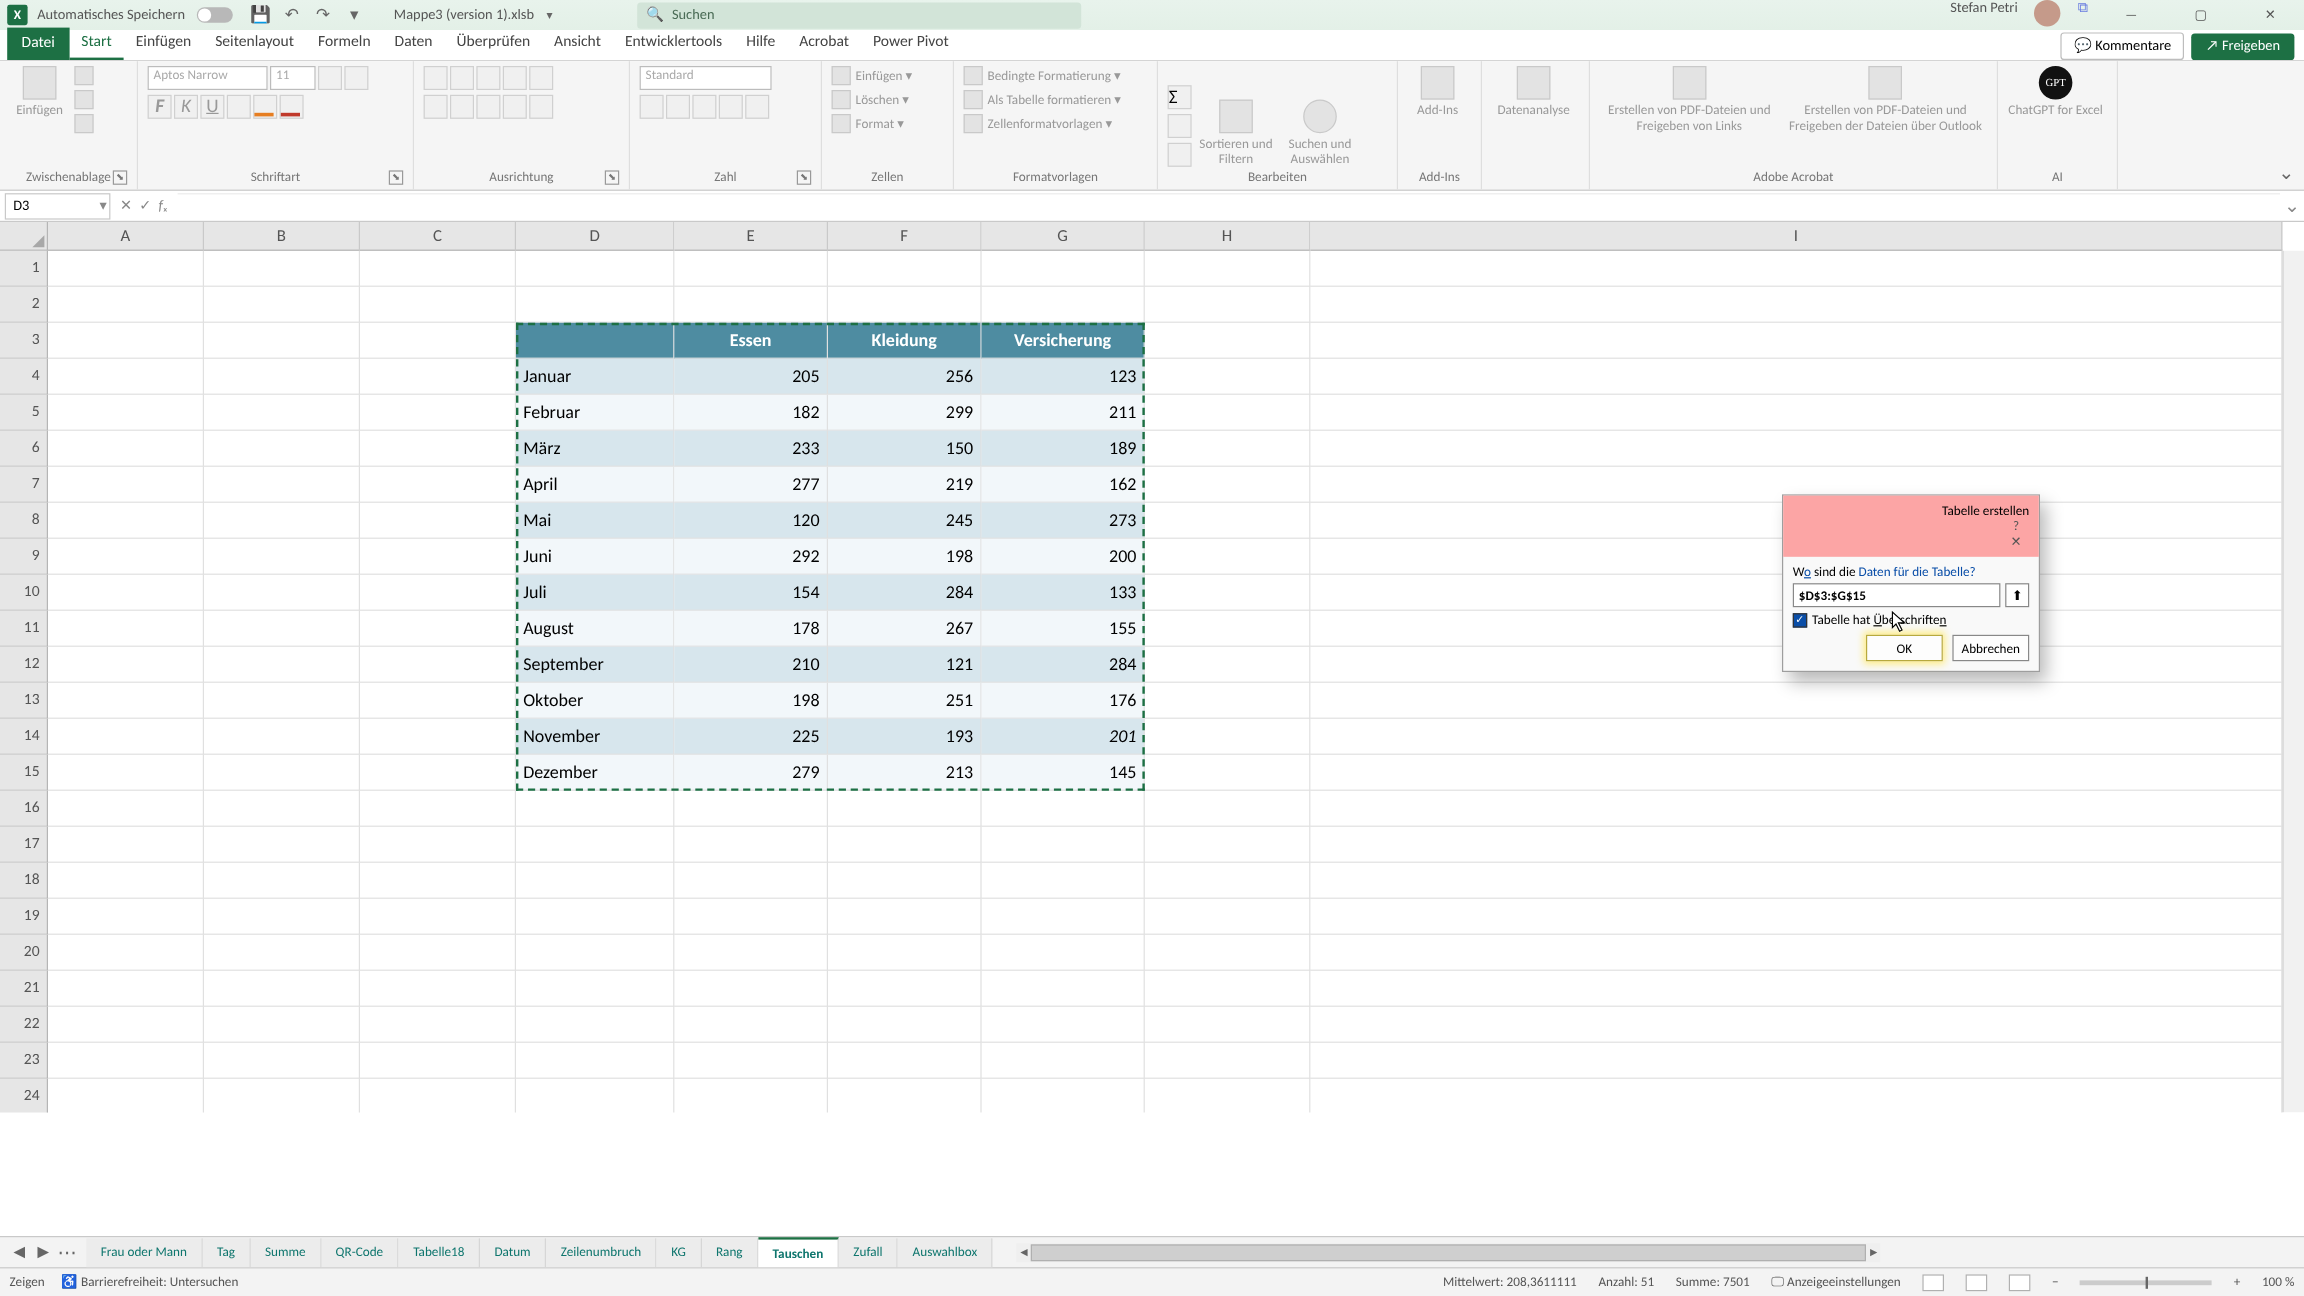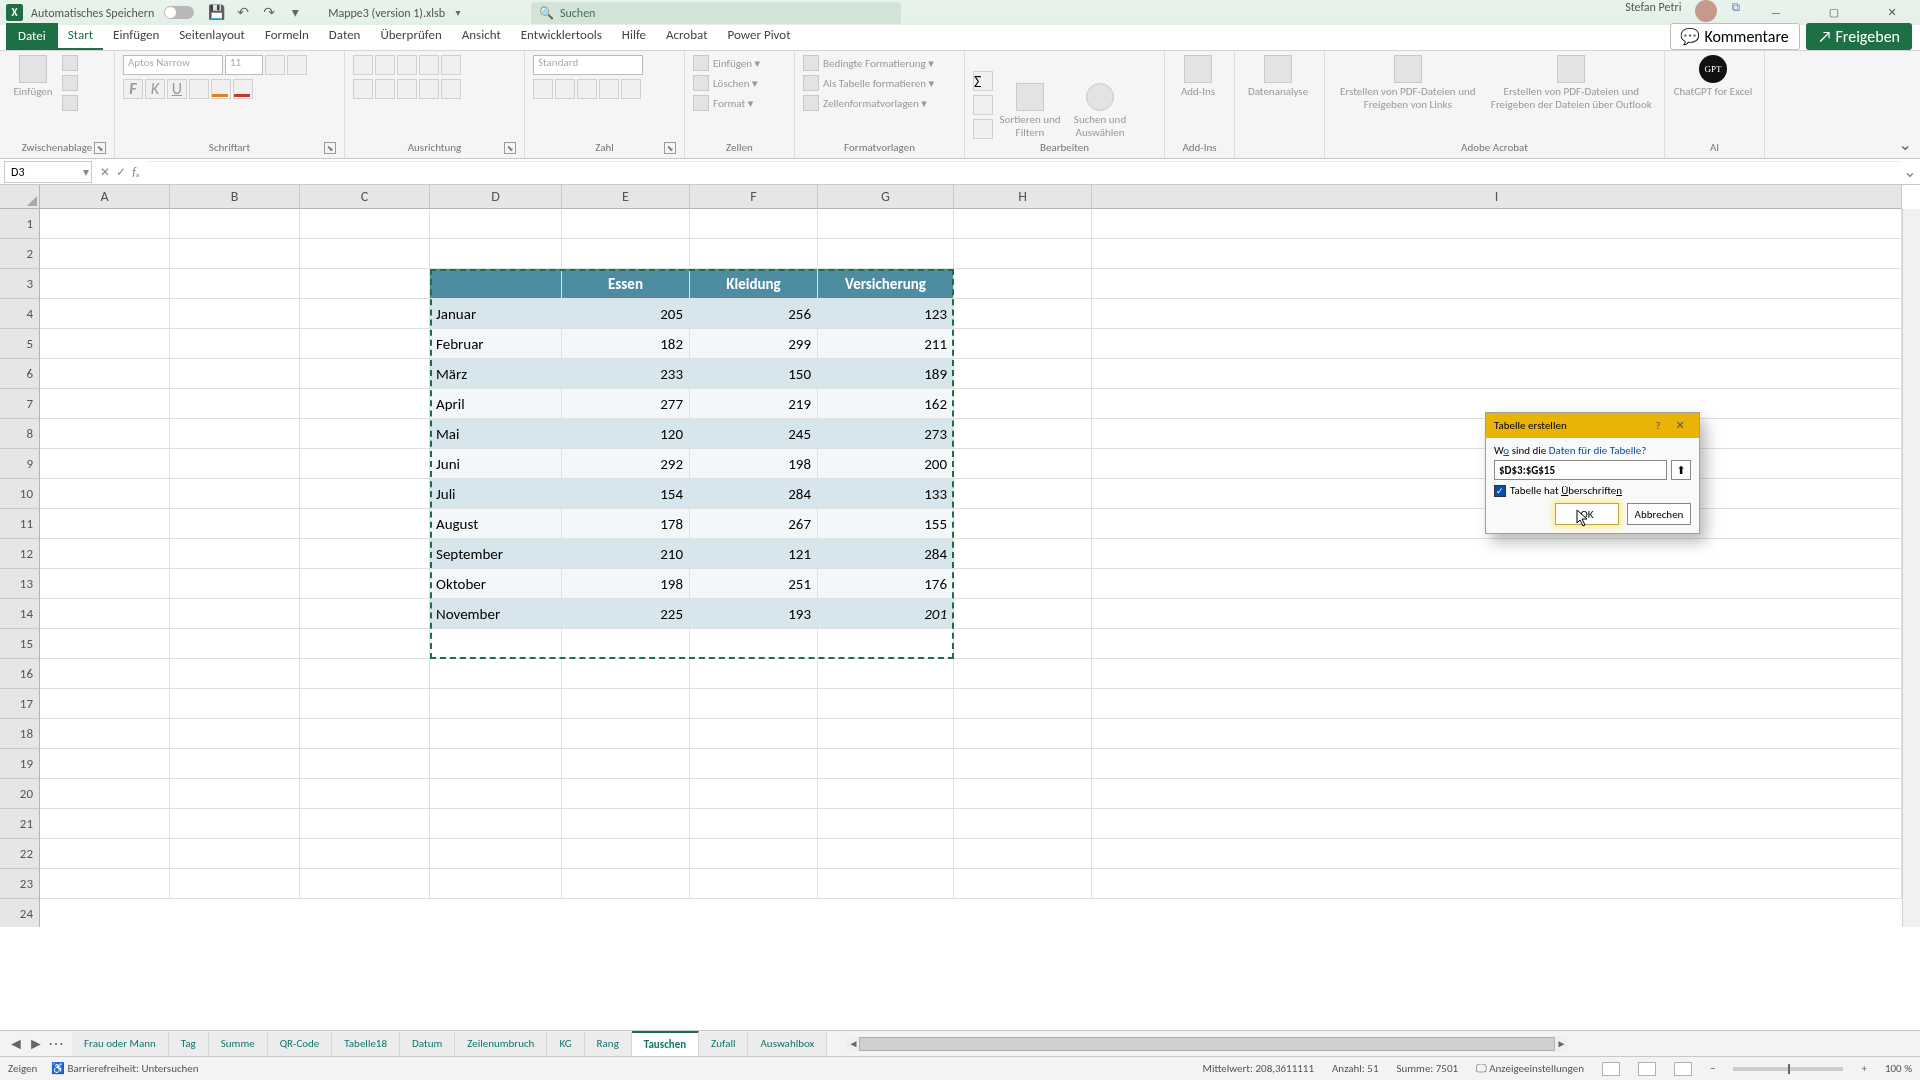--- a/index.html
+++ b/index.html
@@ -16,21 +16,21 @@
 .titlebar-right { margin-left: auto; display: flex; align-items: flex-start; gap: 14px; }
 .avatar { width: 22px; height: 22px; border-radius: 50%; background: #c59a8a; }
 .win-btn { width: 44px; height: 25px; display: flex; align-items: center; justify-content: center; color: #555; font-size: 11px; }
 
 
 .ribbon-tabs { height: 26px; background: #fff; border-bottom: 1px solid #d4d4d4; display: flex; align-items: flex-end; padding-left: 6px; }
 .ribbon-tabs .tab { padding: 6px 10px; font-size: 13px; color: #444; border-bottom: 2px solid transparent; cursor: default; }
 .ribbon-tabs .tab.file { background: #1d7044; color: #fff; padding: 5px 12px; }
 .ribbon-tabs .tab.active { border-bottom-color: #1d7044; color: #1d7044; }
 .ribbon-tabs .right-actions { margin-left: auto; display: flex; gap: 6px; padding-right: 8px; align-items: center; }
-.ribbon-tabs .action-btn { padding: 3px 10px; border: 1px solid #bdbdbd; font-size: 16px; border-radius: 3px; background: #fff; }
+.ribbon-tabs .action-btn { padding: 3px 10px; border: 1px solid #bdbdbd; font-size: 12px; border-radius: 3px; background: #fff; }
 .ribbon-tabs .share-btn { background: #1d7044; color:#fff; border: none; padding: 4px 12px; }
 
 
 .ribbon { height: 108px; background: #f5f5f5; border-bottom: 1px solid #c9c9c9; display: flex; }
 .ribbon-group { border-right: 1px solid #dedede; padding: 4px 8px 2px; display: flex; flex-direction: column; justify-content: space-between; }
 .ribbon-group-body { display: flex; align-items: flex-start; gap: 4px; flex: 1; }
 .ribbon-group-label { font-size: 11px; color: #777; text-align: center; padding: 2px 0; position: relative; }
 .dlg-launcher { position: absolute; right: 0; bottom: 2px; width: 12px; height: 12px; border: 1px solid #999; font-size: 8px; line-height: 10px; text-align: center; color: #777; }
 .big-btn { display: flex; flex-direction: column; align-items: center; width: 50px; font-size: 11px; color: #999; text-align: center; gap: 2px; }
 .big-btn .ico { width: 28px; height: 28px; background: #e3e3e3; border: 1px solid #c9c9c9; }
@@ -74,21 +74,21 @@
 .alt0 { background: #d7e6ed; }
 .alt1 { background: #f2f7fa; }
 .tbl-cell { justify-content: flex-end; }
 .tbl-key { justify-content: flex-start; }
 
 
 .marquee { position: absolute; border: 2px dashed #1d7044; pointer-events: none; }
 
 
 .dialog { position: absolute; left: 1485px; top: 412px; width: 215px; background: #f9f9f9; border: 1px solid #9e9e9e; box-shadow: 6px 8px 14px rgba(0,0,0,.28); font-size: 11px; }
-.dialog-title { display: flex; align-items: flex-end; padding: 6px 8px; background: #eab308; }
+.dialog-title { display: flex; align-items: flex-end; padding: 6px 8px; background: #fca5a5; flex-direction: column; }
 .dialog-title .ttl { flex: 1; }
 .dialog-title .hlp, .dialog-title .cls { width: 22px; text-align: center; color: #555; cursor: default; }
 .dialog-body { padding: 6px 8px 8px; }
 .dialog-body .lbl { margin-bottom: 3px; }
 .range-row { display: flex; gap: 4px; margin-bottom: 4px; }
 .range-in { flex:1; height: 20px; border: 1px solid #888; background: #fff; font-family: Calibri; font-size: 11px; font-weight: 600; padding-left: 4px; }
 .range-pick { width: 20px; height: 20px; border: 1px solid #888; background: #fff; display:flex; align-items:center; justify-content:center; }
 .chk-row { display:flex; align-items:center; gap:4px; margin-bottom:6px; }
 .chk { width:12px; height:12px; border:1px solid #333; background:#0a4ea8; position:relative; }
 .chk::after { content:'✓'; position:absolute; color:#fff; font-size:9px; left:1px; top:-1px; }
@@ -529,20 +529,31 @@
         <div class="cell alt0 tbl-cell" style="width: 128px;">225</div>
         <div class="cell alt0 tbl-cell" style="width: 128px;">193</div>
         <div class="cell alt0 tbl-cell" style="width: 136px; font-style: italic;">201</div>
         <div class="cell" style="width: 138px;"></div>
         <div class="cell" style="width: 810px;"></div>
       </div>
       <div class="cell-row">
         <div class="cell" style="width: 130px;"></div>
         <div class="cell" style="width: 130px;"></div>
         <div class="cell" style="width: 130px;"></div>
+        <div class="cell alt1 tbl-key" style="width: 132px;">Dezember</div>
+        <div class="cell alt1 tbl-cell" style="width: 128px;">279</div>
+        <div class="cell alt1 tbl-cell" style="width: 128px;">213</div>
+        <div class="cell alt1 tbl-cell" style="width: 136px;">145</div>
+        <div class="cell" style="width: 138px;"></div>
+        <div class="cell" style="width: 810px;"></div>
+      </div>
+      <div class="cell-row">
+        <div class="cell" style="width: 130px;"></div>
+        <div class="cell" style="width: 130px;"></div>
+        <div class="cell" style="width: 130px;"></div>
         <div class="cell" style="width: 132px;"></div>
         <div class="cell" style="width: 128px;"></div>
         <div class="cell" style="width: 128px;"></div>
         <div class="cell" style="width: 136px;"></div>
         <div class="cell" style="width: 138px;"></div>
         <div class="cell" style="width: 810px;"></div>
       </div>
       <div class="cell-row">
         <div class="cell" style="width: 130px;"></div>
         <div class="cell" style="width: 130px;"></div>

